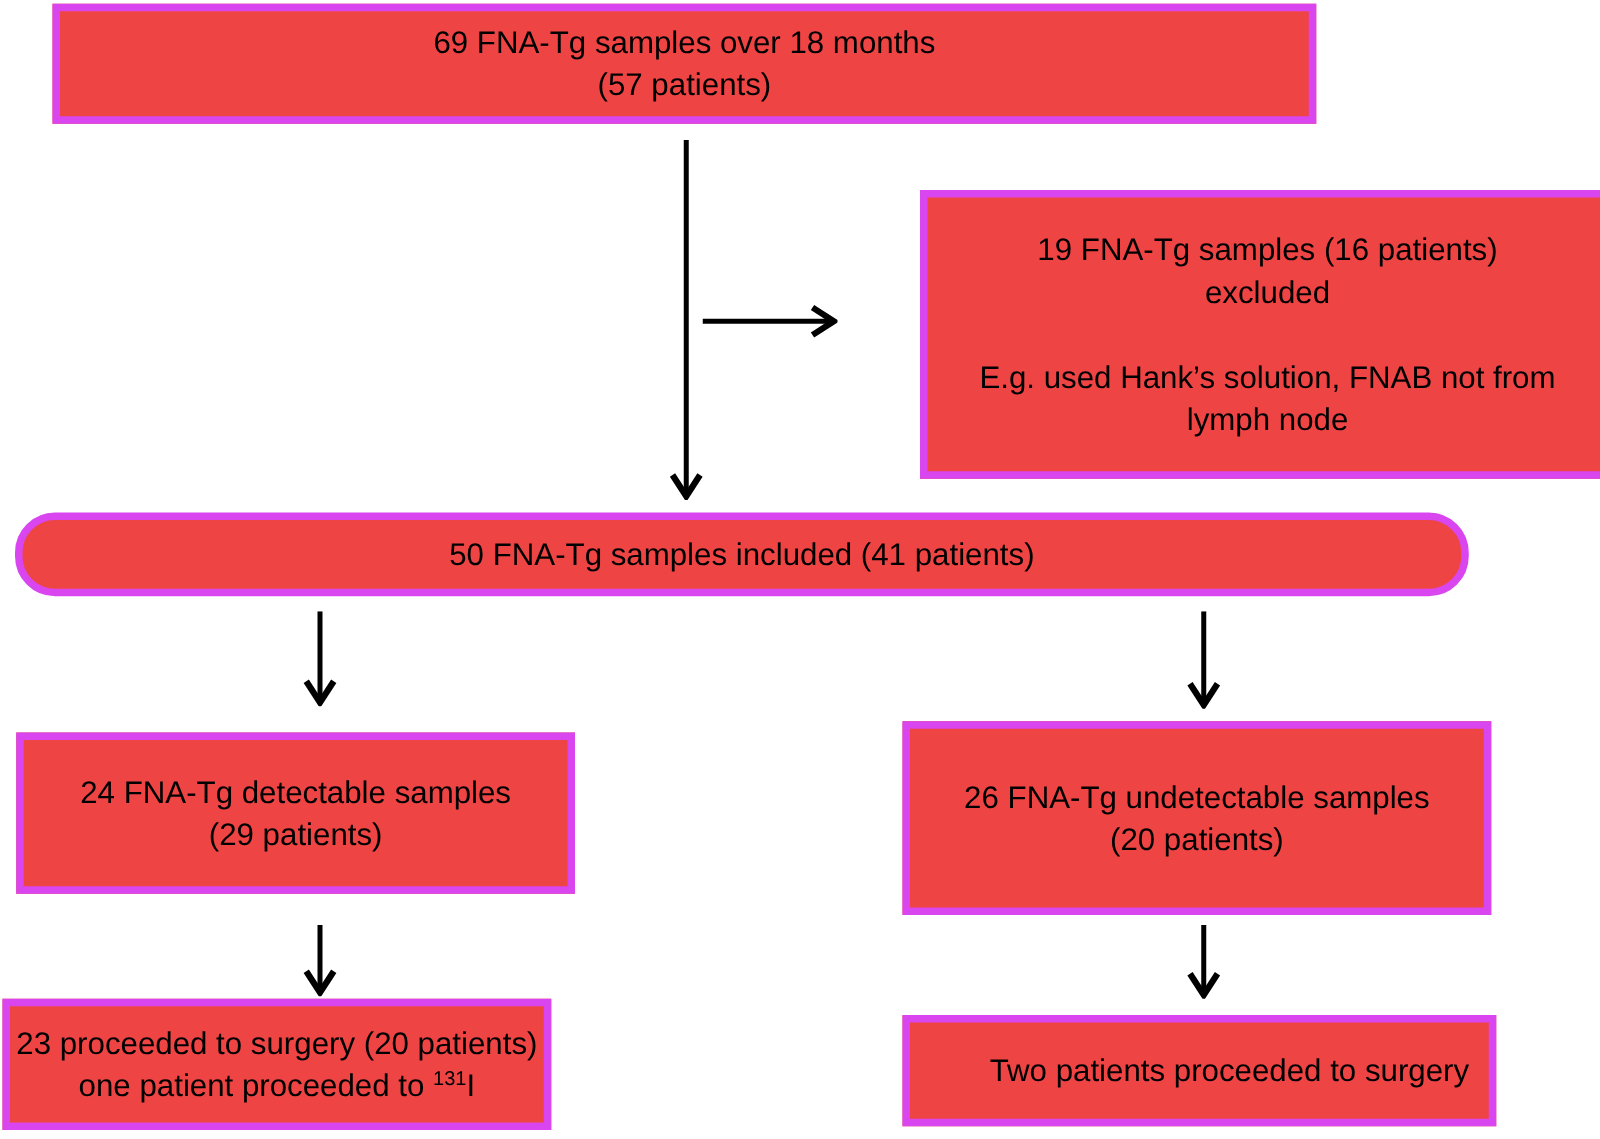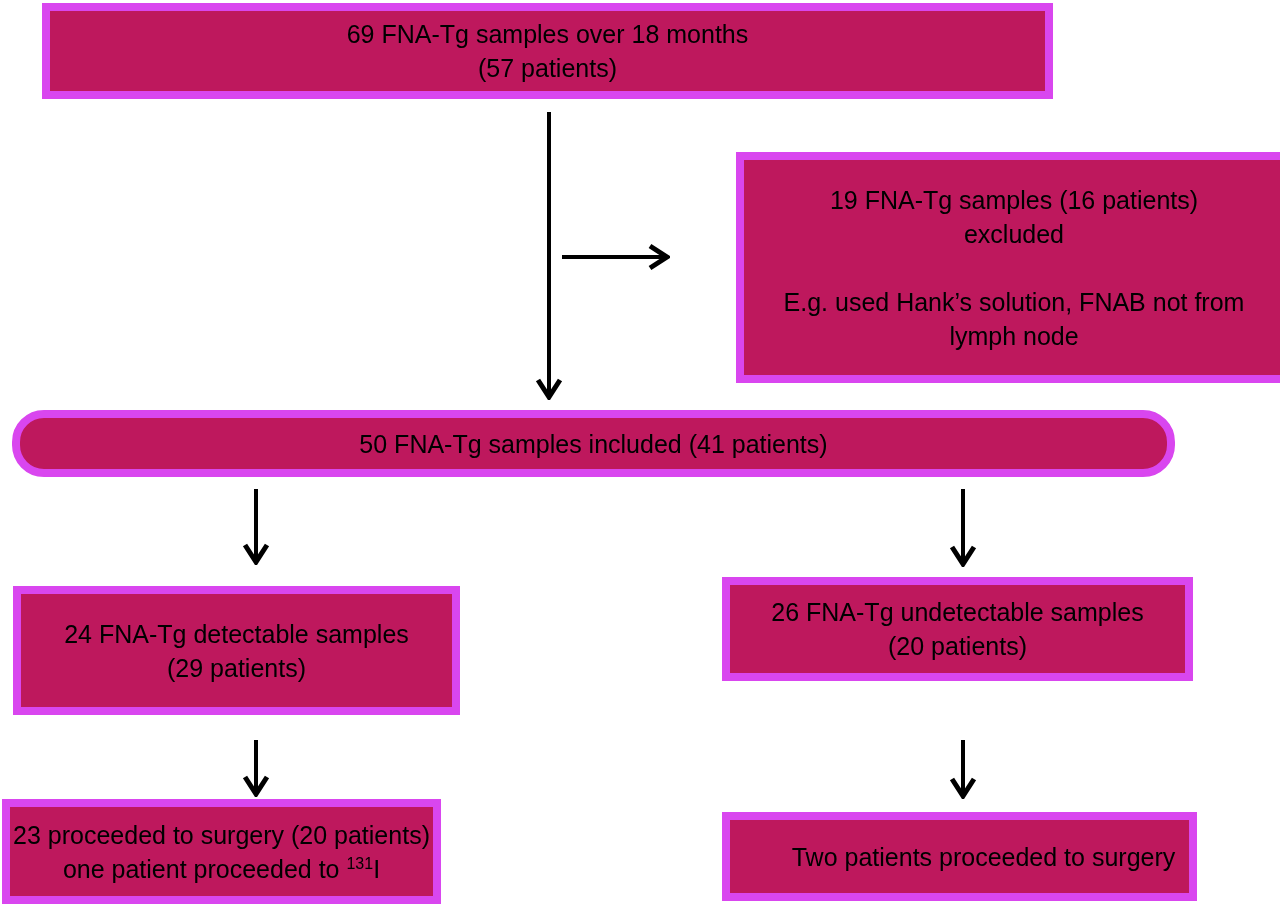--- a/index.html
+++ b/index.html
@@ -12,22 +12,22 @@
     width: 1280px;
     height: 911px;
     background: #ffffff;
     font-family: "Liberation Sans", sans-serif;
     color: #000000;
     overflow: hidden;
   }
   .box {
     position: absolute;
     box-sizing: border-box;
-    border: 8px solid #d946ef;
-    background: #be185d;
+    border: 6px solid #d946ef;
+    background: #ef4444;
     display: flex;
     flex-direction: column;
     justify-content: center;
     align-items: center;
     text-align: center;
     font-size: 25px;
     line-height: 34px;
   }
   .line { white-space: nowrap; }
   .spacer-line { height: 34px; }
@@ -38,21 +38,21 @@
   }
   .arrow {
     position: absolute;
     display: block;
   }
   
   .box-top          { left: 42px;  top: 3px;   width: 1011px; height: 96px;  }
   .box-excluded     { left: 736px; top: 152px; width: 556px;  height: 231px; }
   .box-included     { left: 12px;  top: 410px; width: 1163px; height: 67px; border-radius: 32px;  }
   .box-detectable   { left: 13px;  top: 586px; width: 447px;  height: 129px; align-items: center; }
-  .box-undetectable { left: 722px; top: 577px; width: 471px;  height: 104px; }
+  .box-undetectable { left: 722px; top: 577px; width: 471px;  height: 155px; }
   .box-det-outcome  { left: 2px;   top: 799px; width: 439px;  height: 105px; }
   .box-undet-outcome{ left: 722px; top: 812px; width: 475px;  height: 89px; padding-left: 48px;  }
 </style>
 </head>
 <body>
 
 <div class="canvas">
 
   <div class="box box-top">
     <div class="line">69 FNA-Tg samples over 18 months</div>

